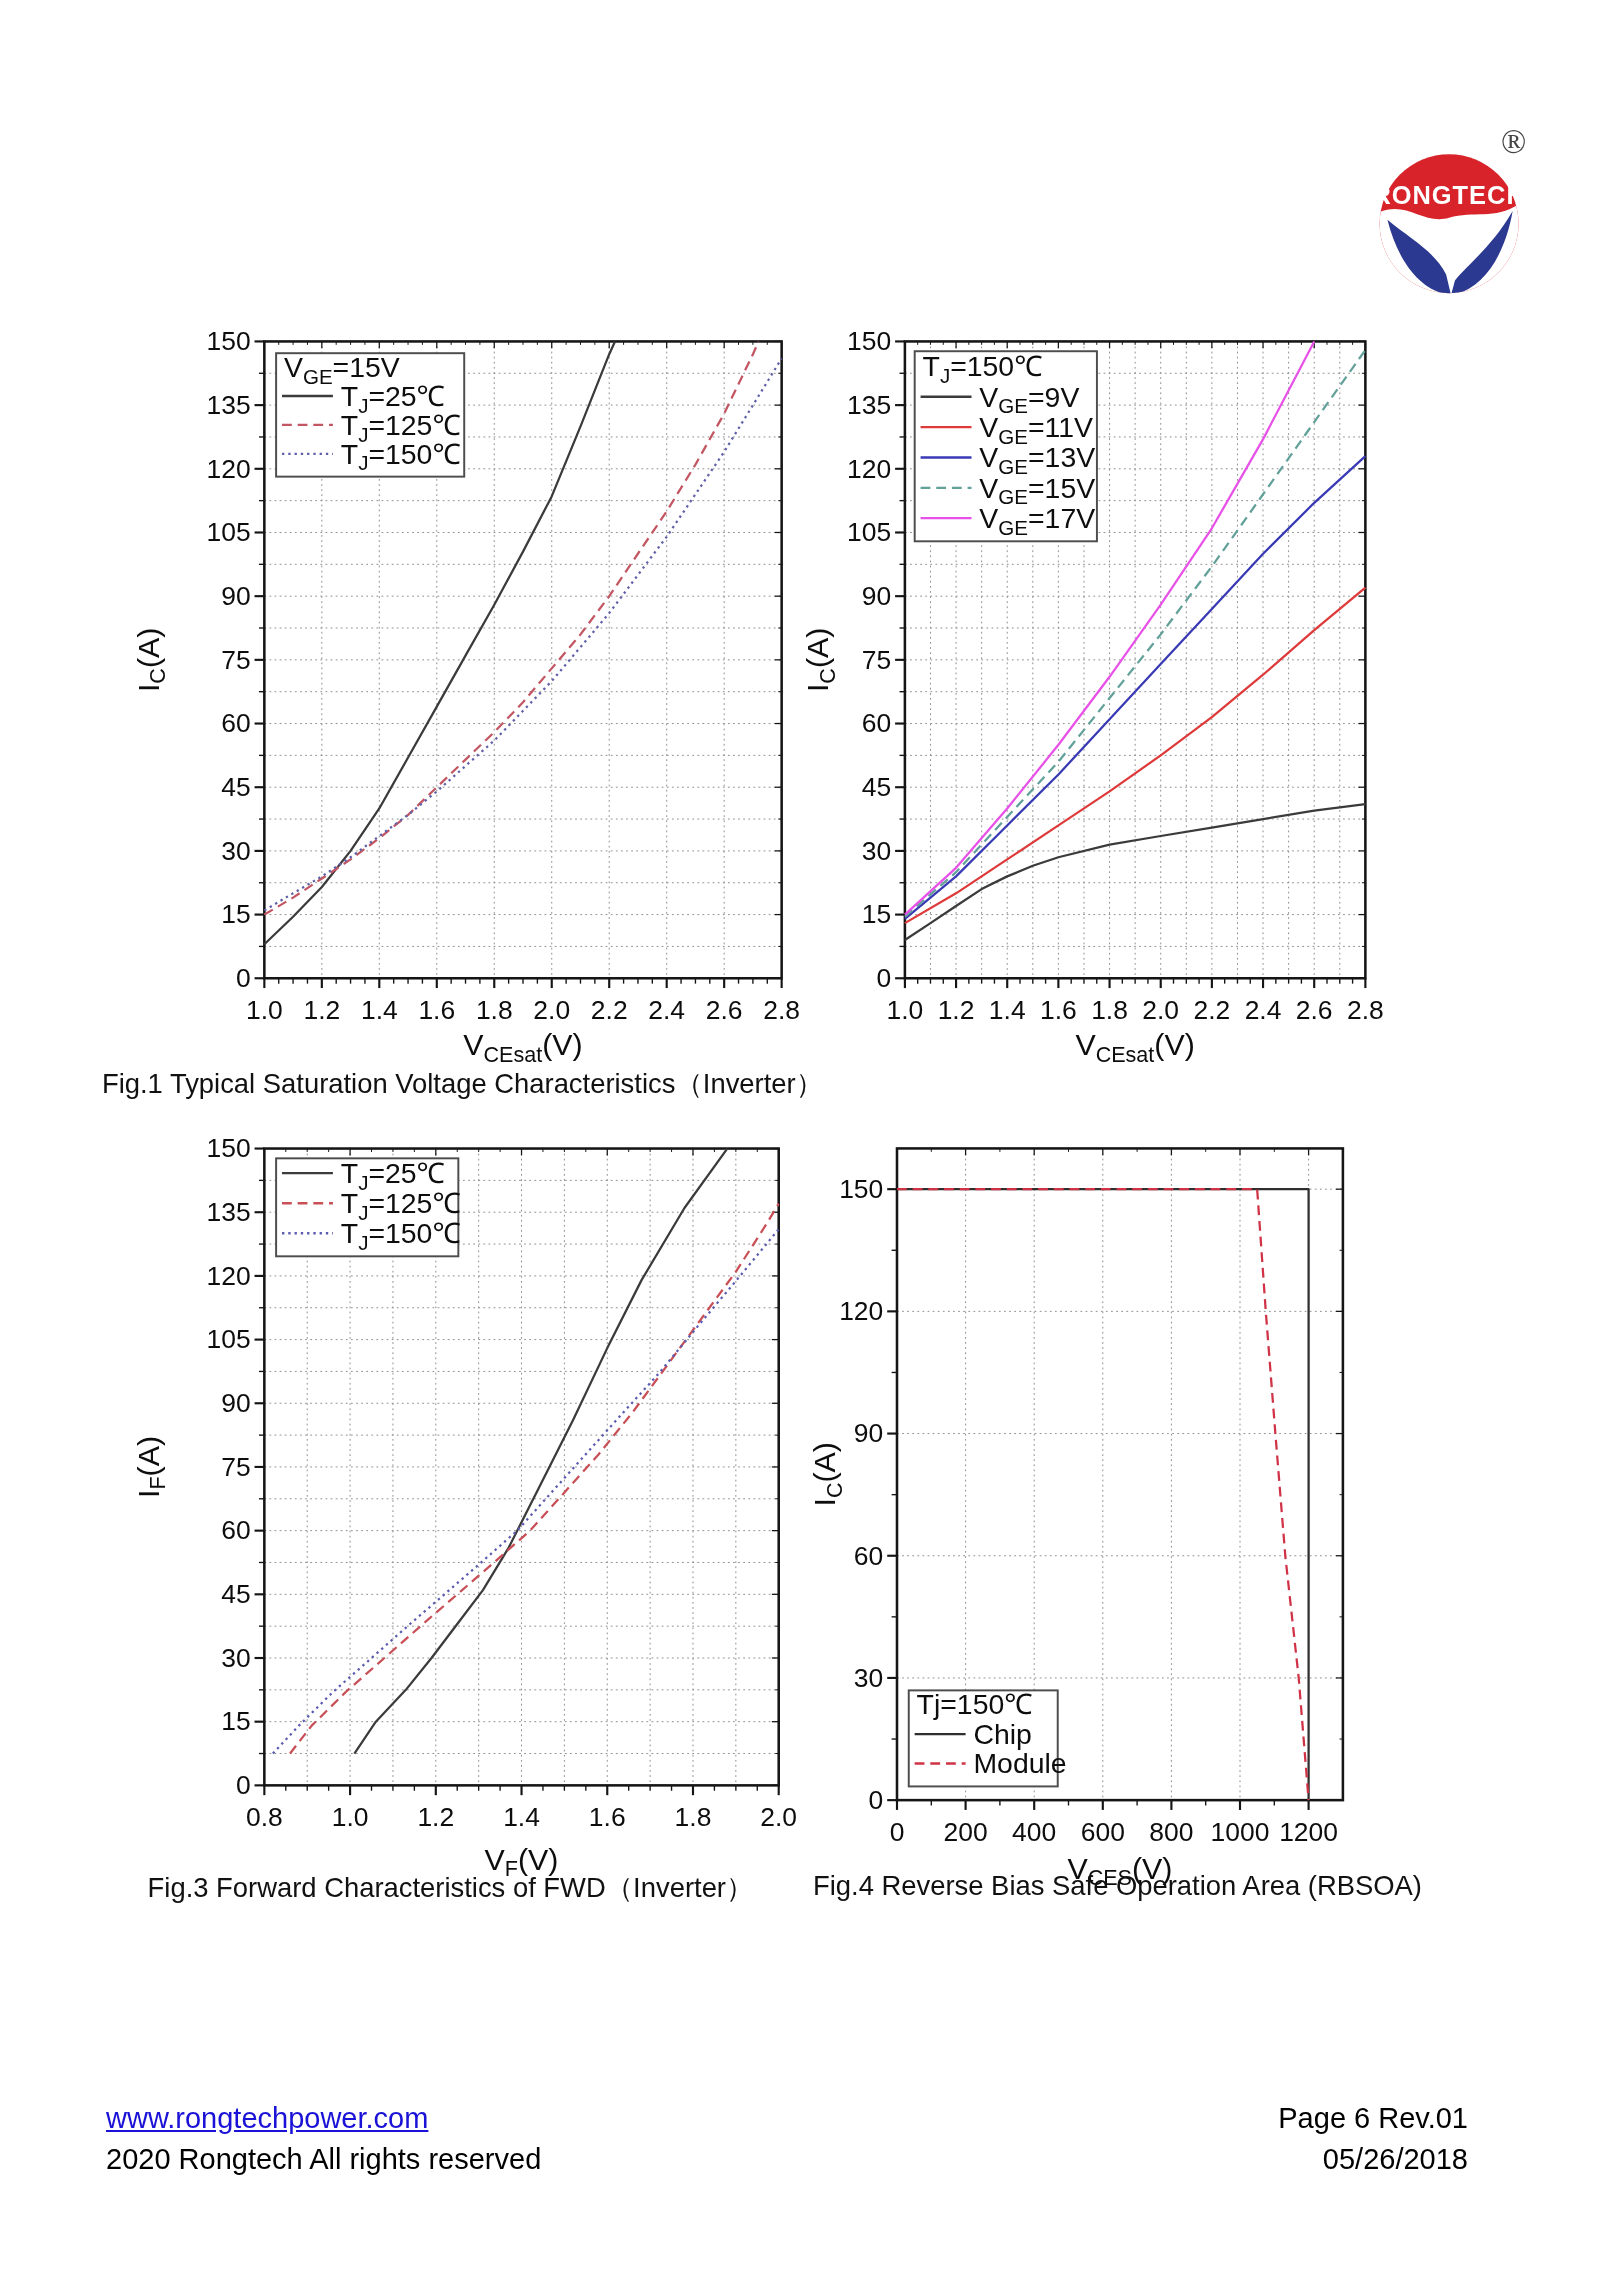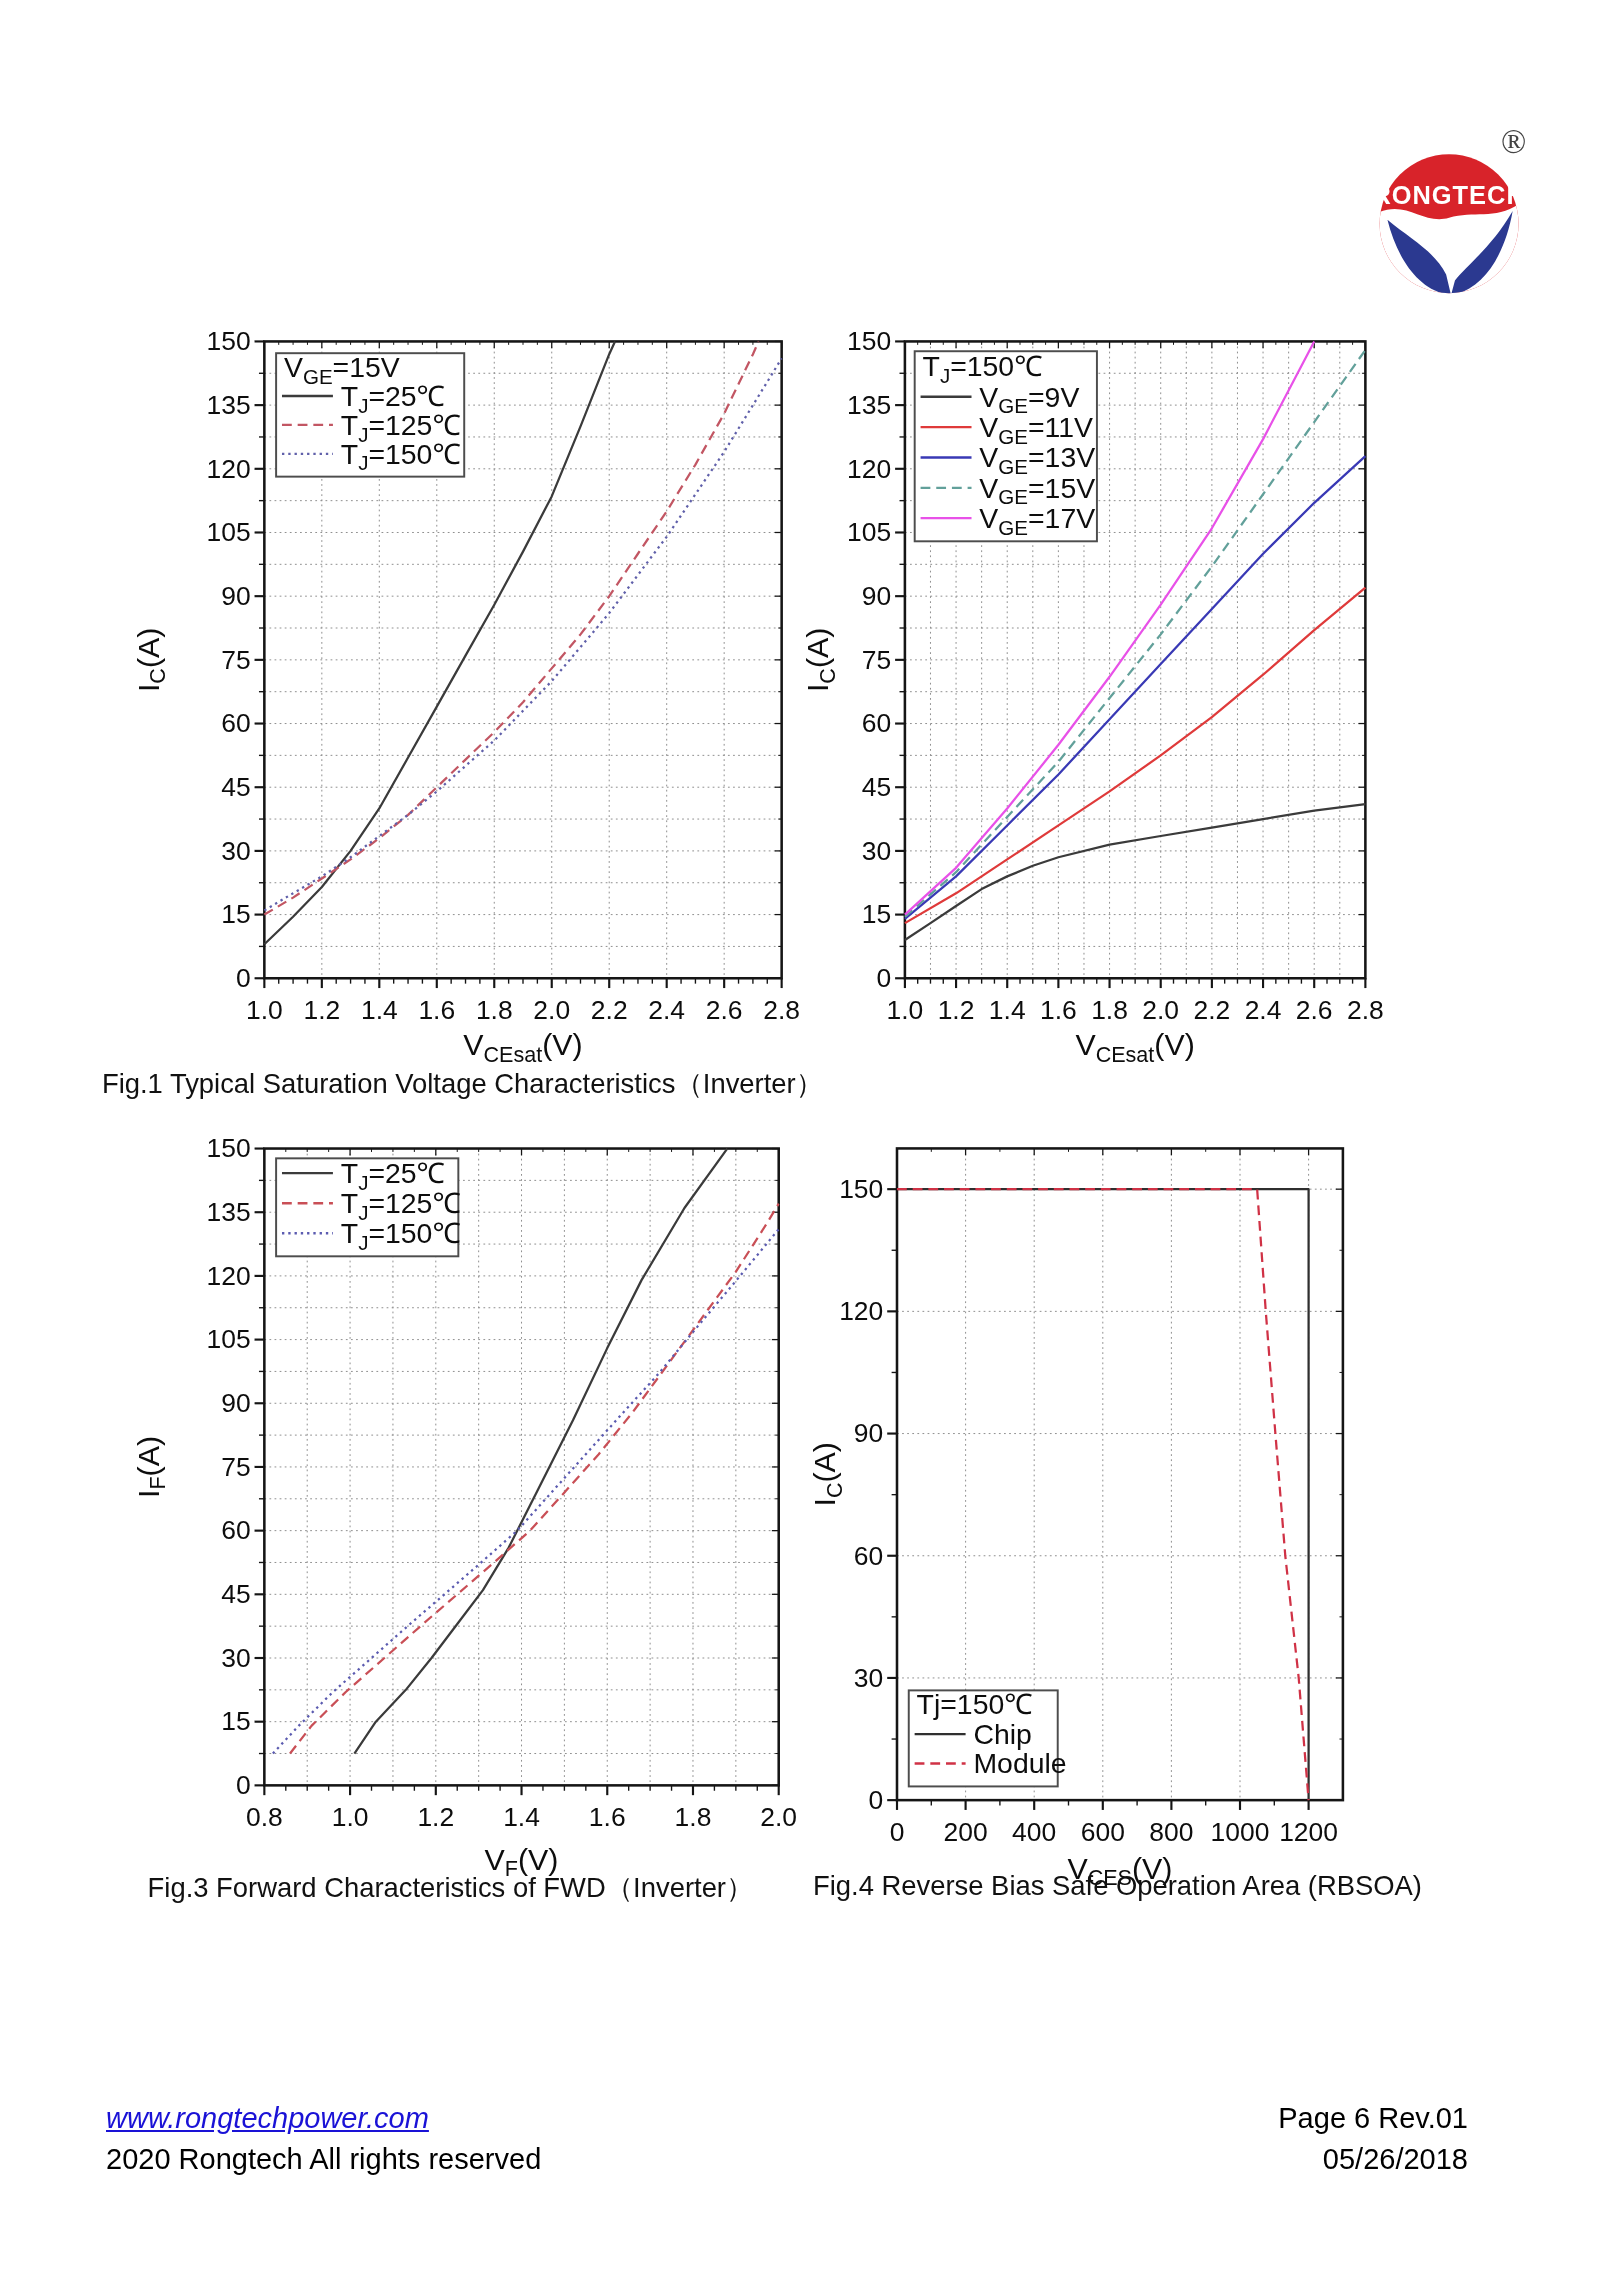--- a/index.html
+++ b/index.html
@@ -18,21 +18,21 @@
     text-align:center;letter-spacing:0px;
   }
   .cap1{left:100px;top:1066px;width:725px;}
   .cap2{left:794px;top:1066px;width:647px;}
   .cap3{left:88px;top:1870px;width:725px;}
   .cap4{left:794px;top:1870px;width:647px;}
   .footer-left{
     position:absolute;left:106px;top:2098px;
     font-size:29px;color:#000;line-height:41px;
   }
-  .footer-left a{color:#1a12d6;text-decoration:underline;cursor:pointer;font-style:italic;}
+  .footer-left a{color:#1a12d6;text-decoration:underline;cursor:pointer;}
   .footer-right{
     position:absolute;right:153px;top:2098px;
     font-size:29px;color:#000;line-height:41px;text-align:right;
   }
 </style>
 </head>
 <body>
 
 <div class="page">
 

